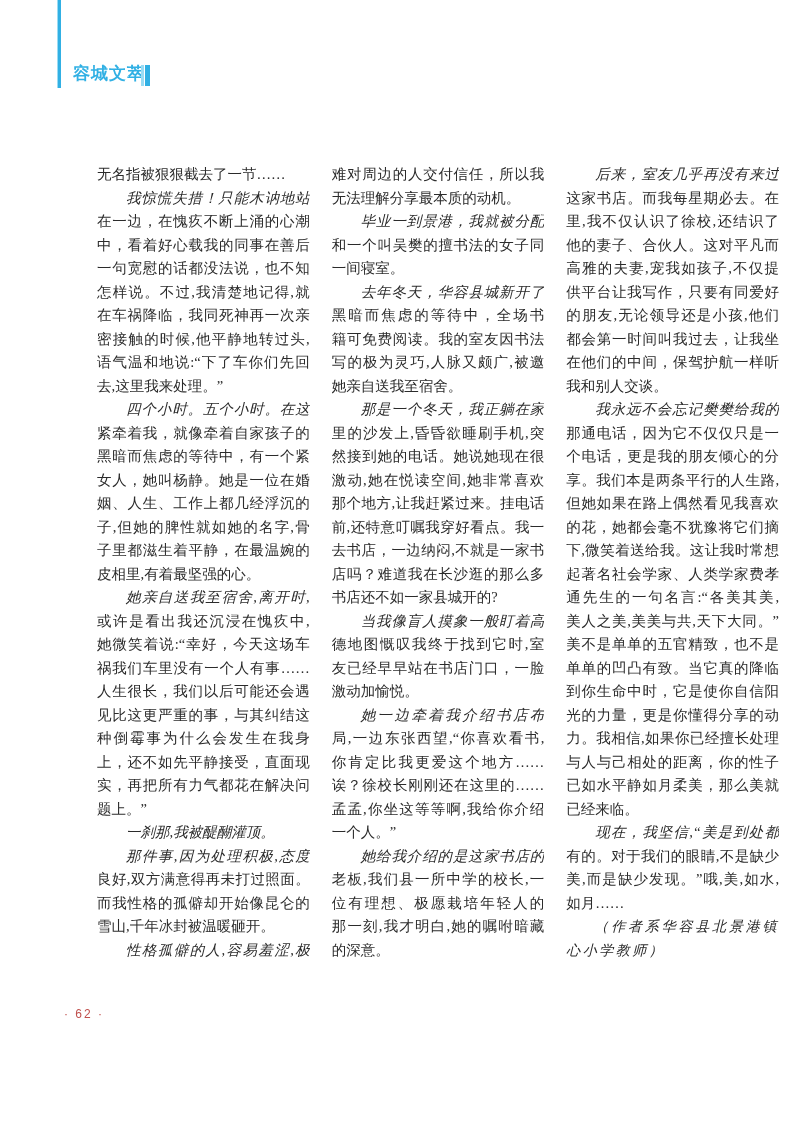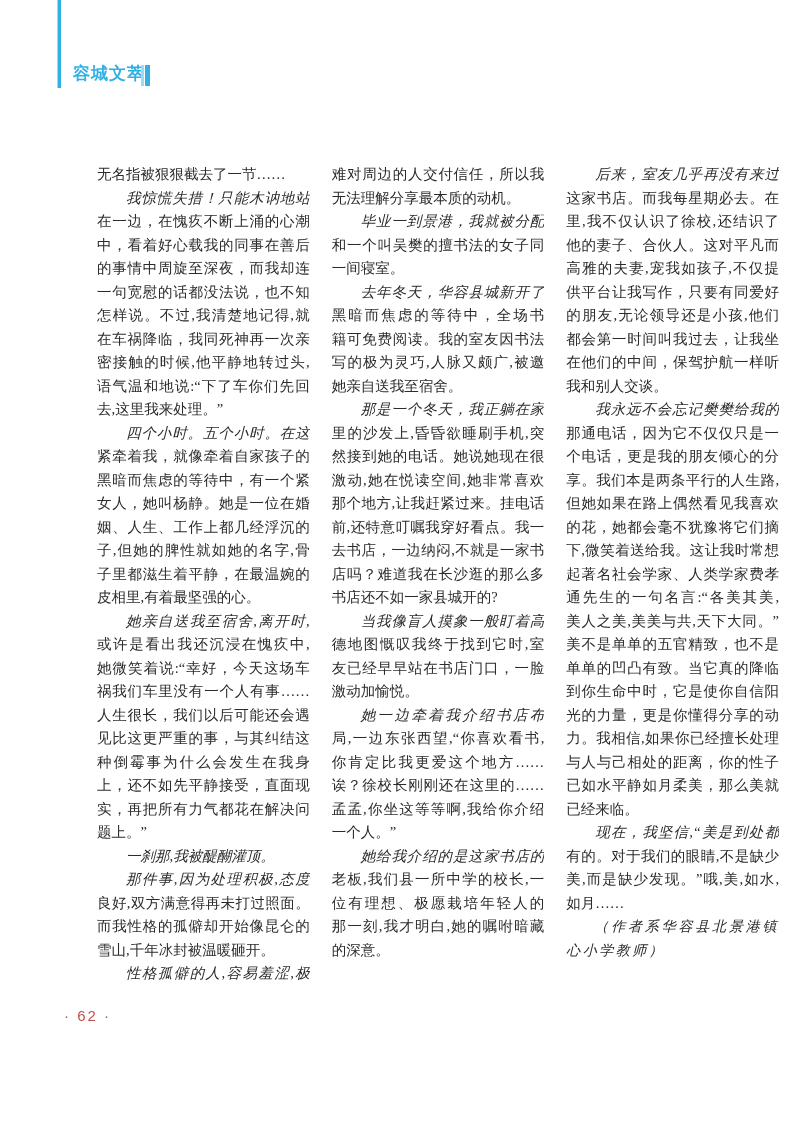--- a/index.html
+++ b/index.html
@@ -56,21 +56,21 @@
   }
   .line.end { text-align-last: left; }
   .line.indent { text-indent: 2em; font-style: italic; }
   .line.kai {
     font-style: italic;
     letter-spacing: 2.5px;
     font-size: 14px;
   }
   .page-number {
     position: absolute; left: 64px; top: 1007px;
-    font-size: 15px;
+    font-size: 12px;
     letter-spacing: 2px;
     color: var(--page-number-red);
     font-family: "Liberation Sans", "DejaVu Sans", sans-serif;
     text-align: center;
   }
 </style>
 </head>
 <body>
 
 <div class="top-rule"></div>
@@ -78,21 +78,20 @@
 <div class="masthead">容城文萃</div>
 
 <div class="masthead-mark"></div>
 
 <main class="columns">
   <div class="column">
       <div class="line end">无名指被狠狠截去了一节……</div>
       <div class="line indent">我惊慌失措！只能木讷地站</div>
       <div class="line">在一边，在愧疚不断上涌的心潮</div>
       <div class="line">中，看着好心载我的同事在善后</div>
-      <div class="line">的事情中周旋至深夜，而我却连</div>
       <div class="line">一句宽慰的话都没法说，也不知</div>
       <div class="line">怎样说。不过,我清楚地记得,就</div>
       <div class="line">在车祸降临，我同死神再一次亲</div>
       <div class="line">密接触的时候,他平静地转过头,</div>
       <div class="line">语气温和地说:“下了车你们先回</div>
       <div class="line end">去,这里我来处理。”</div>
       <div class="line indent">四个小时。五个小时。在这场</div>
       <div class="line">紧牵着我，就像牵着自家孩子的</div>
       <div class="line">黑暗而焦虑的等待中，有一个紧</div>
       <div class="line">女人，她叫杨静。她是一位在婚</div>

